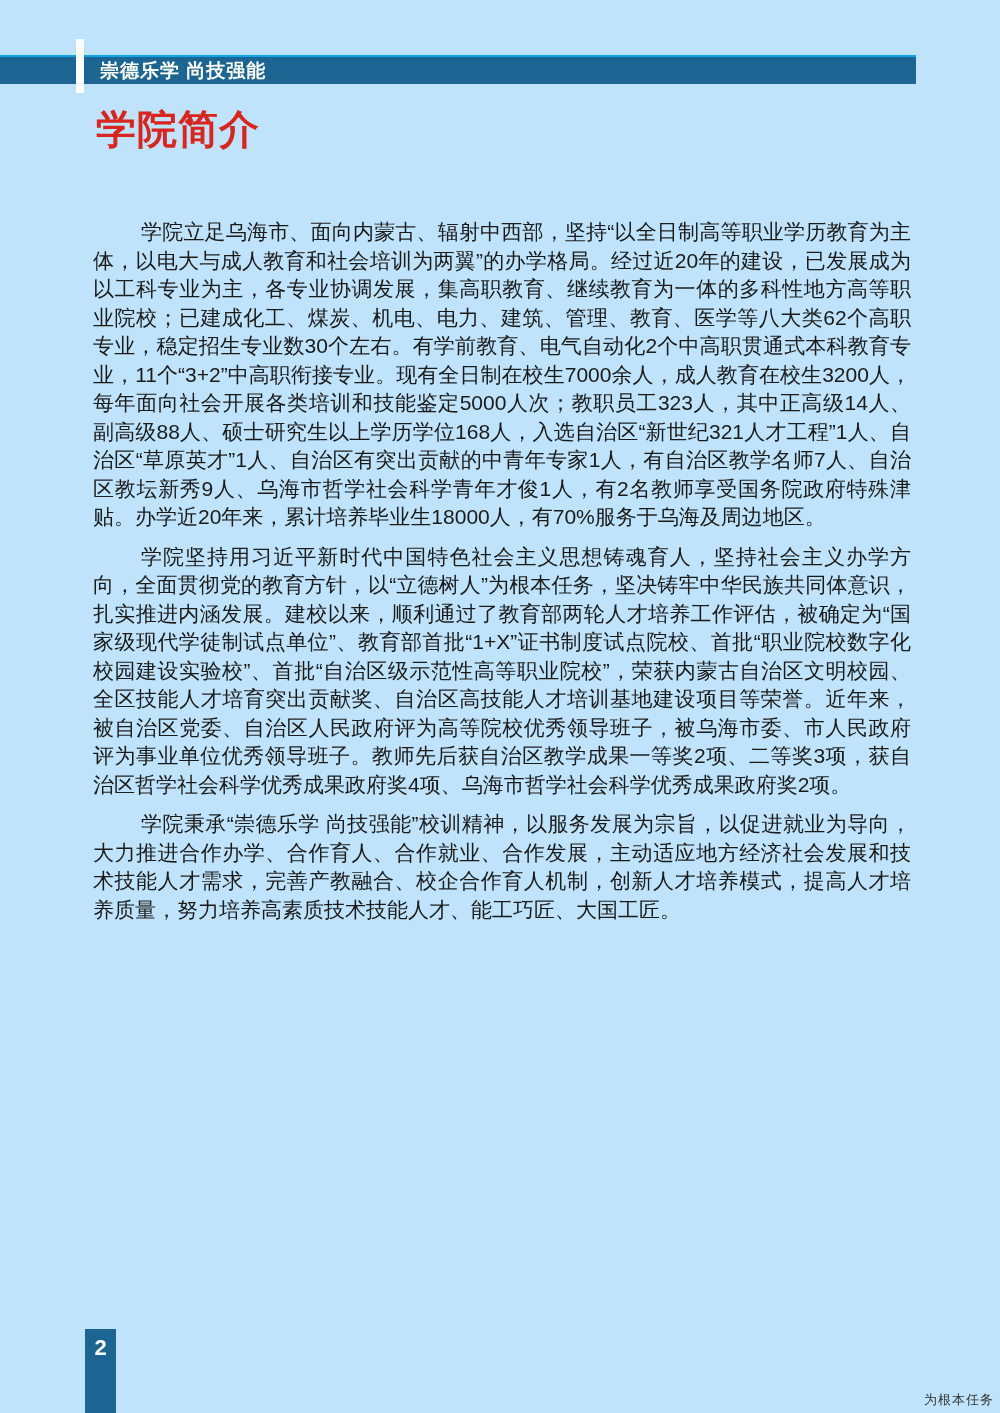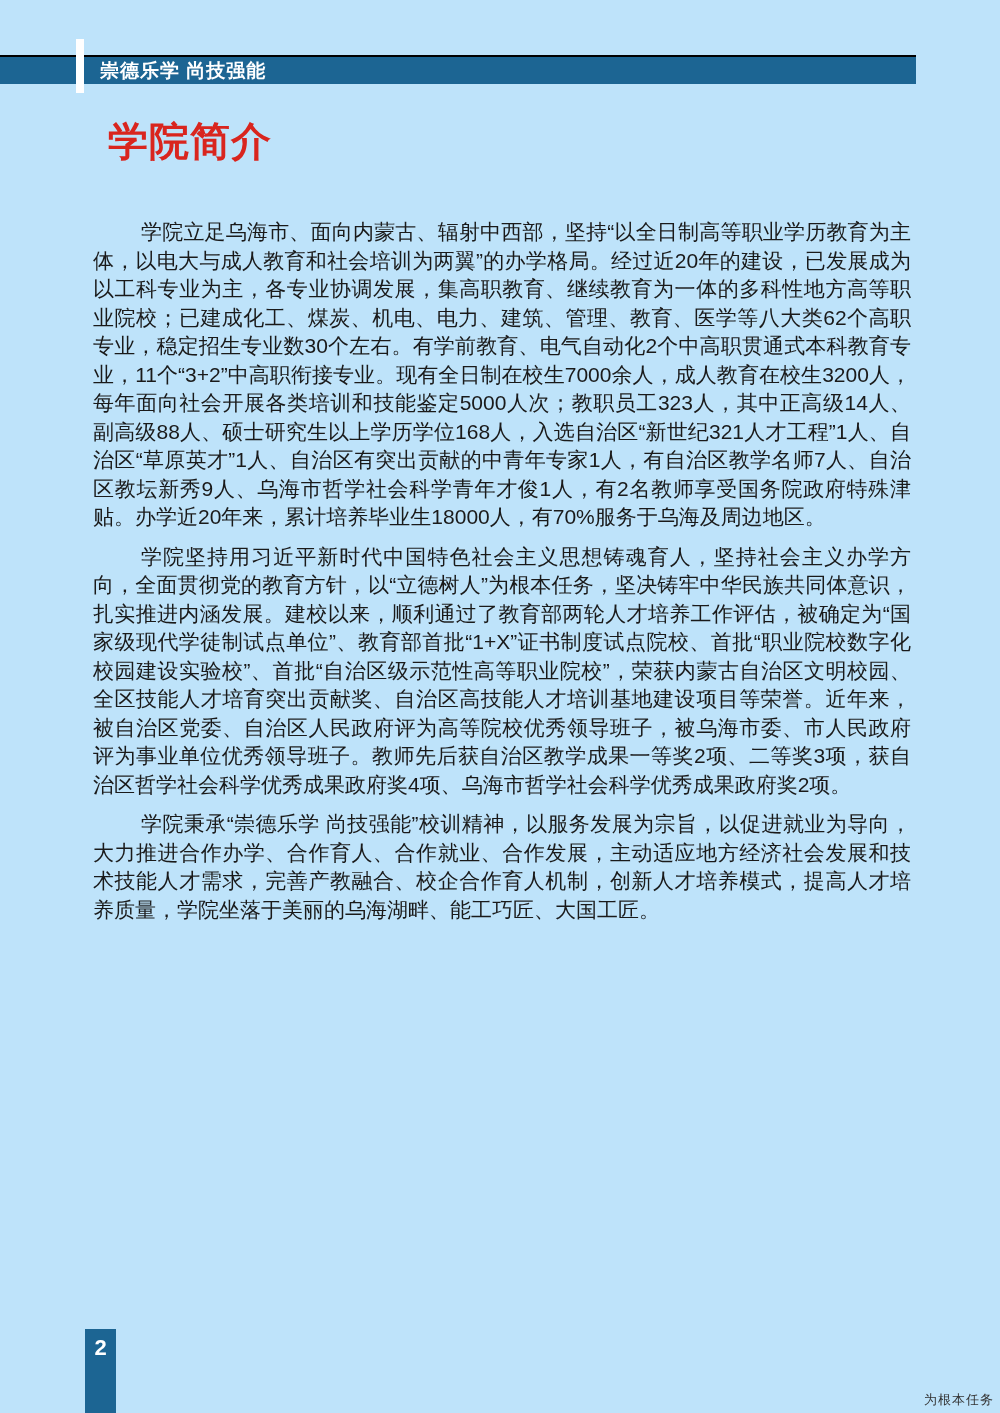--- a/index.html
+++ b/index.html
@@ -14,21 +14,21 @@
     font-family: "Liberation Sans", sans-serif;
     overflow: hidden;
   }
   .banner {
     position: absolute;
     left: 0;
     top: 55px;
     width: 916px;
     height: 29px;
     background: #1C6593;
-    border-top: 2px solid #000000;
+    border-top: 2px solid #0ea5e9;
     box-sizing: border-box;
     display: flex;
     align-items: center;
   }
   .banner-text {
     color: #FFFFFF;
     font-size: 19px;
     font-weight: bold;
     letter-spacing: 1px;
     padding-left: 100px;
@@ -39,21 +39,21 @@
     left: 76px;
     top: 39px;
     width: 8px;
     height: 54px;
     background: #FFFFFF;
   }
   .page-title {
     position: absolute;
     left: 96px;
     top: 102px;
-    margin: 12px;
+    margin: 0;
     font-size: 40px;
     font-weight: bold;
     color: #D9251E;
     letter-spacing: 1px;
   }
   .article {
     position: absolute;
     left: 93px;
     top: 218px;
     width: 818px;
@@ -100,20 +100,20 @@
   <span class="banner-text">崇德乐学 尚技强能</span>
 </div>
 
 <div class="accent-bar"></div>
 
 <h1 class="page-title">学院简介</h1>
 
 <div class="article">
   <p>学院立足乌海市、面向内蒙古、辐射中西部，坚持“以全日制高等职业学历教育为主体，以电大与成人教育和社会培训为两翼”的办学格局。经过近20年的建设，已发展成为以工科专业为主，各专业协调发展，集高职教育、继续教育为一体的多科性地方高等职业院校；已建成化工、煤炭、机电、电力、建筑、管理、教育、医学等八大类62个高职专业，稳定招生专业数30个左右。有学前教育、电气自动化2个中高职贯通式本科教育专业，11个“3+2”中高职衔接专业。现有全日制在校生7000余人，成人教育在校生3200人，每年面向社会开展各类培训和技能鉴定5000人次；教职员工323人，其中正高级14人、副高级88人、硕士研究生以上学历学位168人，入选自治区“新世纪321人才工程”1人、自治区“草原英才”1人、自治区有突出贡献的中青年专家1人，有自治区教学名师7人、自治区教坛新秀9人、乌海市哲学社会科学青年才俊1人，有2名教师享受国务院政府特殊津贴。办学近20年来，累计培养毕业生18000人，有70%服务于乌海及周边地区。</p>
   <p>学院坚持用习近平新时代中国特色社会主义思想铸魂育人，坚持社会主义办学方向，全面贯彻党的教育方针，以“立德树人”为根本任务，坚决铸牢中华民族共同体意识，扎实推进内涵发展。建校以来，顺利通过了教育部两轮人才培养工作评估，被确定为“国家级现代学徒制试点单位”、教育部首批“1+X”证书制度试点院校、首批“职业院校数字化校园建设实验校”、首批“自治区级示范性高等职业院校”，荣获内蒙古自治区文明校园、全区技能人才培育突出贡献奖、自治区高技能人才培训基地建设项目等荣誉。近年来，被自治区党委、自治区人民政府评为高等院校优秀领导班子，被乌海市委、市人民政府评为事业单位优秀领导班子。教师先后获自治区教学成果一等奖2项、二等奖3项，获自治区哲学社会科学优秀成果政府奖4项、乌海市哲学社会科学优秀成果政府奖2项。</p>
-  <p>学院秉承“崇德乐学 尚技强能”校训精神，以服务发展为宗旨，以促进就业为导向，大力推进合作办学、合作育人、合作就业、合作发展，主动适应地方经济社会发展和技术技能人才需求，完善产教融合、校企合作育人机制，创新人才培养模式，提高人才培养质量，学院坐落于美丽的乌海湖畔、能工巧匠、大国工匠。</p>
+  <p>学院秉承“崇德乐学 尚技强能”校训精神，以服务发展为宗旨，以促进就业为导向，大力推进合作办学、合作育人、合作就业、合作发展，主动适应地方经济社会发展和技术技能人才需求，完善产教融合、校企合作育人机制，创新人才培养模式，提高人才培养质量，努力培养高素质技术技能人才、能工巧匠、大国工匠。</p>
 </div>
 
 <div class="page-number-tab">
   <span>2</span>
 </div>
 
 <div class="watermark">为根本任务</div>
 
 </body></html>

